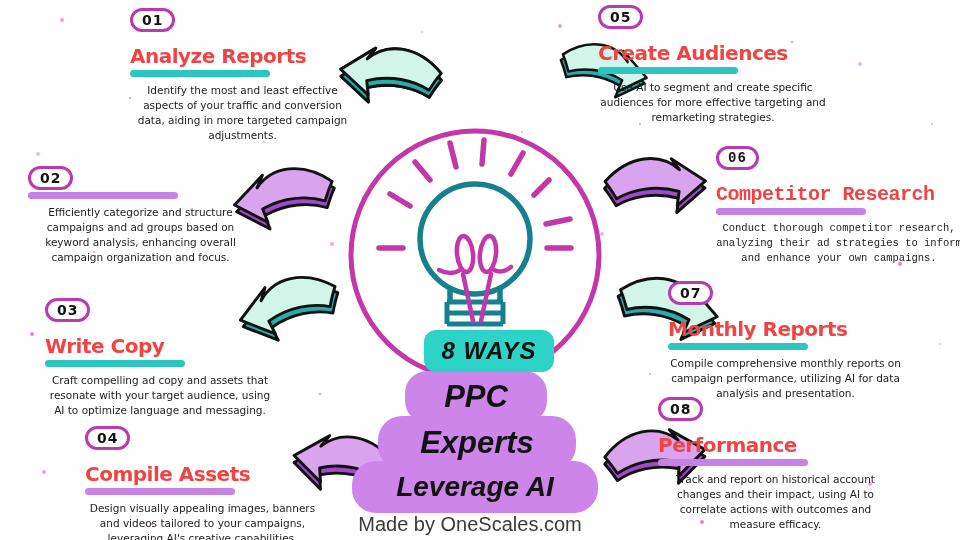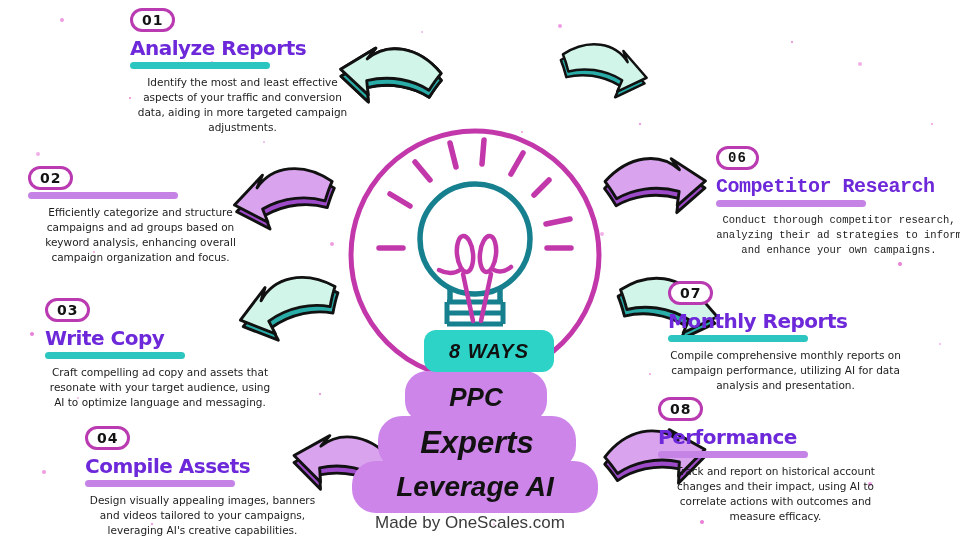--- a/index.html
+++ b/index.html
@@ -31,21 +31,21 @@
   }
 
   
   .item { position:absolute; display:flex; flex-direction:column; align-items:flex-start; text-align:center; z-index:5; }
   .badge {
     border:3px solid #b93ab1; border-radius:15px; background:#fff;
     padding:0 9px; height:24px; display:flex; align-items:center; justify-content:center;
     font-weight:bold; font-size:14px; color:#121212; letter-spacing:1px;
   }
   .title {
-    margin-top:5px; font-weight:bold; font-size:20px; color:#6d28d9;
+    margin-top:13px; font-weight:bold; font-size:20px; color:#ef4444;
     letter-spacing:-0.5px; white-space:nowrap; line-height:1.15;
   }
   .underline { height:7px; border-radius:4px; margin-top:2px; margin-bottom:6px; }
   .underline.teal   { background:#2cc5c0; width:140px; }
   .underline.purple { background:#c583e6; width:150px; }
   .desc { font-size:10.5px; line-height:1.42; color:#1c1c1c; font-weight:500; }
 
   .item-1 { left:130px; top:8px;   width:225px; }
   .item-2 { left:28px;  top:166px; width:225px; }
   .item-3 { left:45px;  top:298px; width:230px; }
@@ -66,36 +66,36 @@
   .a7 { left:612px; top:268px; transform:scaleX(-1) rotate(-4deg); }
   .a8 { left:600px; top:418px; transform:scaleX(-1) rotate(16deg); }
 
   
   .bulb-wrap { position:absolute; left:344px; top:124px; width:262px; height:262px; z-index:2; }
   .ways-badge {
     position:absolute; left:424px; top:330px; width:130px; height:42px;
     background:#2ed3c7; border-radius:12px; z-index:4;
     display:flex; align-items:center; justify-content:center;
     font-family:"Liberation Sans", sans-serif;
-    font-weight:bold; font-style:italic; font-size:20px; color:#101010; letter-spacing:1px;
+    font-weight:bold; font-style:italic; font-size:24px; color:#101010; letter-spacing:1px;
   }
   .blob { position:absolute; left:0; top:0; z-index:3; }
   .tier {
     position:absolute; background:#cd85ea;
     display:flex; align-items:center; justify-content:center;
     font-family:"Liberation Sans", sans-serif;
     font-weight:bold; font-style:italic; color:#121212;
   }
-  .tier-1 { left:405px; top:371px; width:142px; height:52px; border-radius:22px; font-size:26px; }
+  .tier-1 { left:405px; top:371px; width:142px; height:52px; border-radius:22px; font-size:31px; }
   .tier-2 { left:378px; top:416px; width:198px; height:54px; border-radius:24px; font-size:31px; }
   .tier-3 { left:352px; top:461px; width:246px; height:52px; border-radius:24px; font-size:28px; }
 
   .credit {
     position:absolute; left:0; top:513px; width:940px; text-align:center;
-    font-family:"Liberation Sans", sans-serif; font-size:17px; color:#3b3b3b; z-index:5;
+    font-family:"Liberation Sans", sans-serif; font-size:20px; color:#3b3b3b; z-index:5;
   }
 </style>
 </head>
 <body>
 
 <div class="stage">
 
   <div class="dots"></div>
 
   <svg width="0" height="0" style="position:absolute">
@@ -207,20 +207,28 @@
 
   <div class="item item-4">
     <div class="badge">
         <span>04</span>
       </div>
     <div class="title">Compile Assets</div>
     <div class="underline purple"></div>
     <div class="desc">Design visually appealing images, banners and videos tailored to your campaigns, leveraging AI's creative capabilities.</div>
   </div>
 
+  <div class="item item-5">
+    <div class="badge">
+        <span>05</span>
+      </div>
+    <div class="title">Create Audiences</div>
+    <div class="underline teal"></div>
+    <div class="desc">Use AI to segment and create specific audiences for more effective targeting and remarketing strategies.</div>
+  </div>
 
   <div class="item item-6">
     <div class="badge">
         <span>06</span>
       </div>
     <div class="title">Competitor Research</div>
     <div class="underline purple"></div>
     <div class="desc">Conduct thorough competitor research, analyzing their ad strategies to inform and enhance your own campaigns.</div>
   </div>
 

